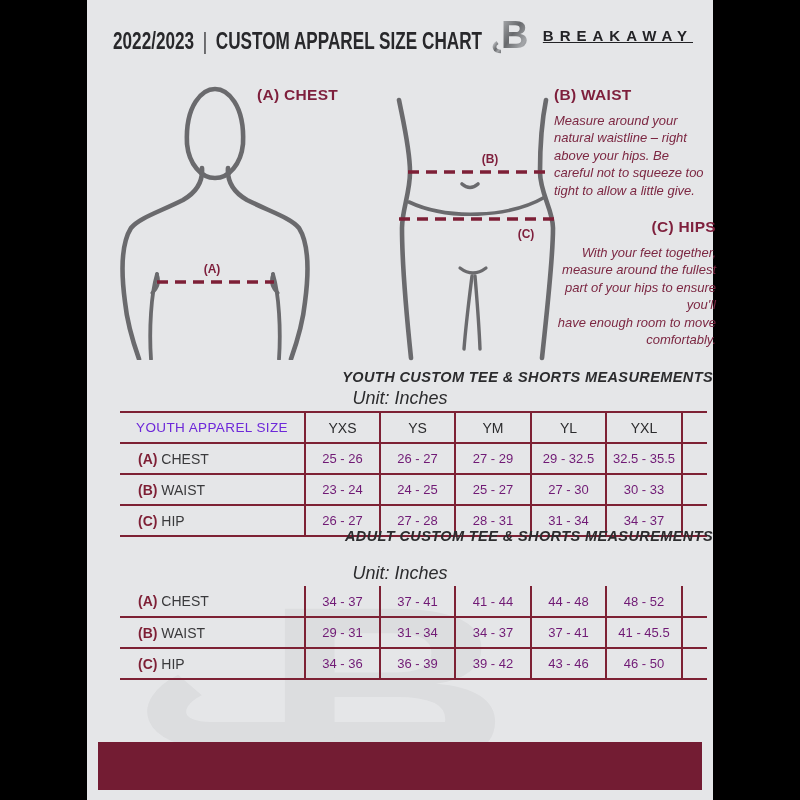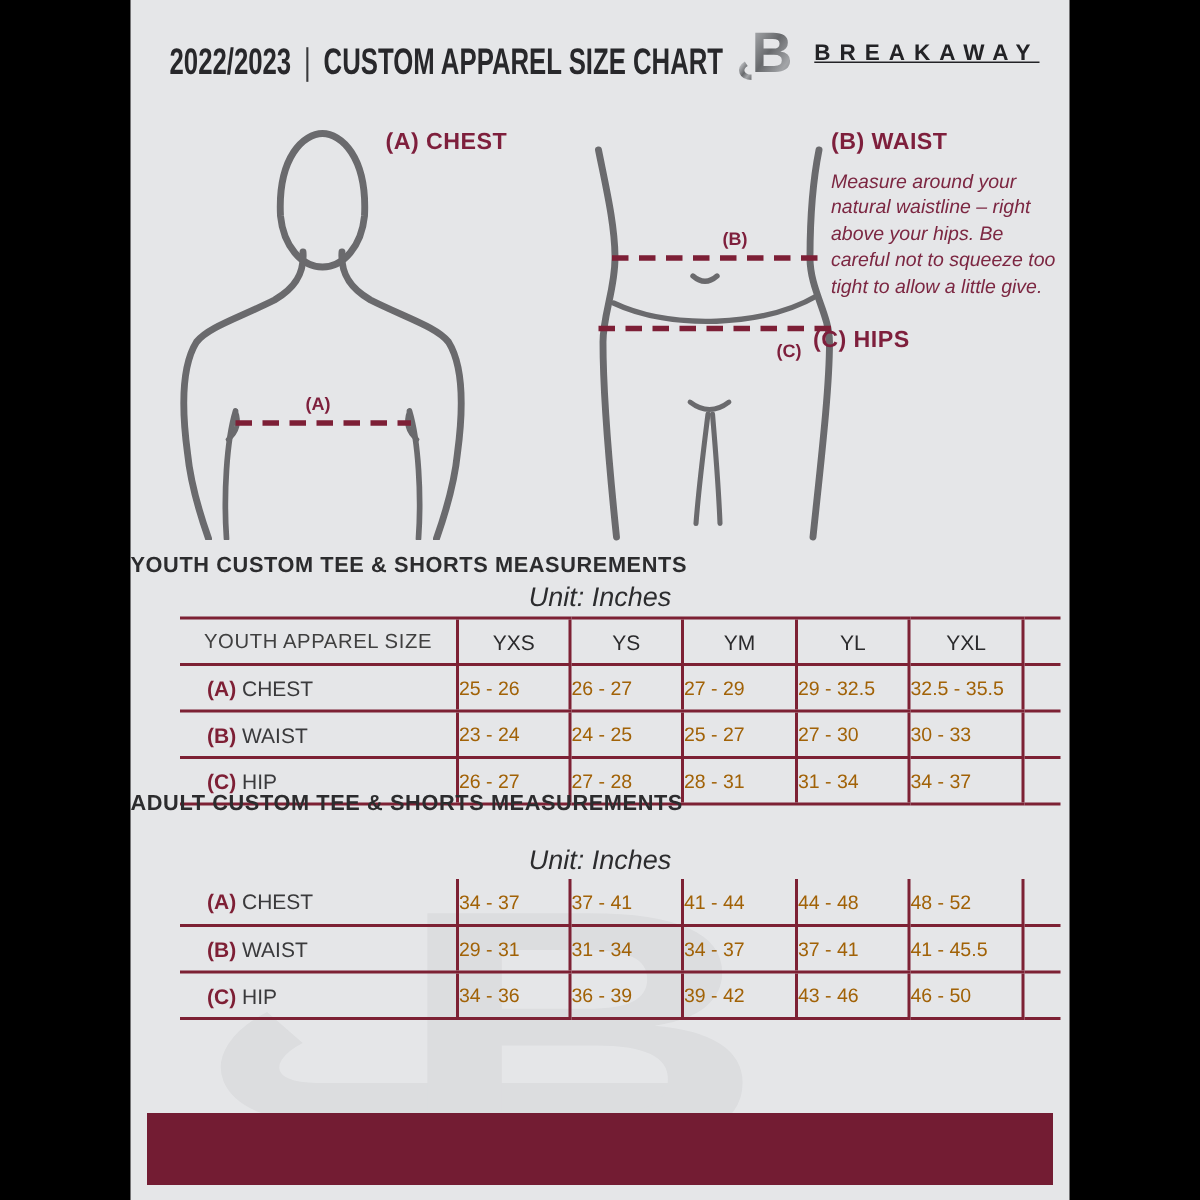--- a/index.html
+++ b/index.html
@@ -22,37 +22,37 @@
   .fig-left { left:20px; top:82px; }
   .fig-right { left:300px; top:95px; }
   .fig-label { font-weight:700; font-size:12px; fill:#7e1f3c; font-family:"Liberation Sans",sans-serif; }
 
   
   .instr { position:absolute; color:#7c2742; }
   .instr h3 { font-size:15.5px; font-weight:700; color:#7e1f3c; letter-spacing:.3px; margin-bottom:8px; }
   .instr p { font-size:13px; font-style:italic; line-height:1.34; white-space:pre-line; }
   .instr-chest { left:170px; top:86px; width:164px; }
   .instr-waist { left:467px; top:86px; width:154px; }
-  .instr-hips  { left:455px; top:218px; width:162px; }
-
-  
-  .section-title { position:absolute; left:0; width:100%; text-align:left; font-weight:700;
-                   font-size:14.5px; color:#2c2c2e; letter-spacing:.4px; }
+  .instr-hips  { left:467px; top:218px; width:162px;text-align:right; }
+
+  
+  .section-title { position:absolute; left:0; width:100%; text-align:right; font-weight:700;
+                   font-size:14.5px; color:#2c2c2e; letter-spacing:.4px;font-style:italic; }
   .section-unit  { position:absolute; left:0; width:100%; text-align:center; font-style:italic;
                    font-size:18px; color:#2c2c2e; }
   #youth-title{top:369px} #youth-unit{top:388px} #adult-title{top:528px} #adult-unit{top:563px}
 
   
   .size-table { position:absolute; left:33px; border-collapse:collapse; table-layout:fixed; }
   #youth-table{top:411px} #adult-table{top:586px}
   .size-table th, .size-table td { height:31px; border-bottom:2px solid #7d2134; font-weight:400; background:transparent; }
   .size-table tr:first-child th { border-top:2px solid #7d2134; }
   .col-head   { font-weight:700; font-size:14px; color:#2b2b2d; text-align:center; border-left:2px solid #7d2134; }
-  .label-head { text-align:left; padding-left:16px; font-size:13.5px; color:#404040; letter-spacing:.4px; font-weight:400; }
-  .val        { text-align:left; font-size:13px; color:#a16207; border-left:2px solid #7d2134; }
+  .label-head { text-align:left; padding-left:16px; font-size:13.5px; color:#6d28d9; letter-spacing:.4px; font-weight:400; }
+  .val        { text-align:center; font-size:13px; color:#701a75; border-left:2px solid #7d2134; }
   .row-label  { text-align:left; padding-left:18px; font-size:14px; color:#3a3a3c; }
   .row-label .prefix { font-weight:700; color:#7e1f35; }
   .spacer-cell { border-left:2px solid #7d2134; }
 
   
   .footer { position:absolute; left:11px; top:742px; width:604px; height:48px; background:#731c33; }
 </style>
 </head>
 <body>
 
@@ -116,20 +116,22 @@
 
   <div class="instr instr-chest">
     <h3>(A) CHEST</h3>
   </div>
   <div class="instr instr-waist">
     <h3>(B) WAIST</h3>
     <p>Measure around your natural waistline – right above your hips. Be careful not to squeeze too tight to allow a little give.</p>
   </div>
   <div class="instr instr-hips">
     <h3>(C) HIPS</h3>
+    <p>With your feet together, measure around the fullest part of your hips to ensure you'll
+have enough room to move comfortably.</p>
   </div>
 
   <div class="section-title" id="youth-title">YOUTH CUSTOM TEE &amp; SHORTS MEASUREMENTS</div>
   <div class="section-unit" id="youth-unit">Unit: Inches</div>
 
   <table class="size-table" id="youth-table">
     <colgroup>
         <col style="width:185px">
         <col style="width:75px">
         <col style="width:75px">

